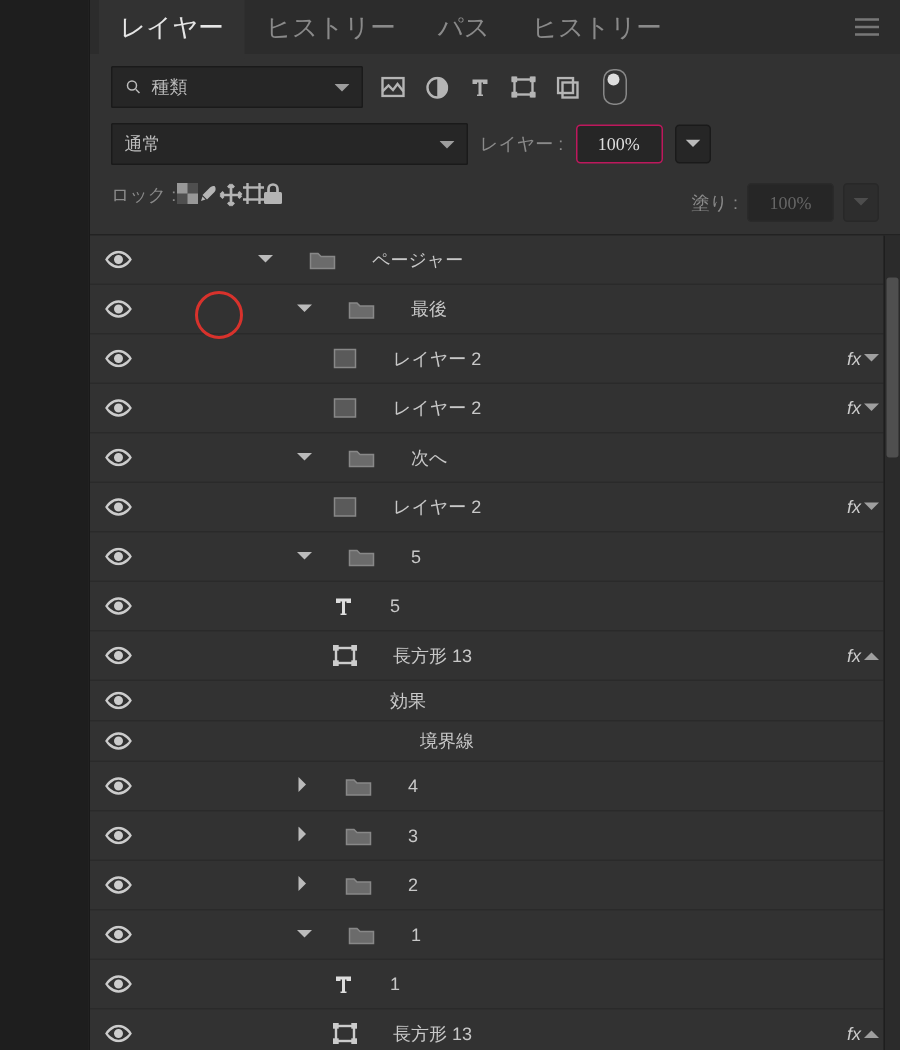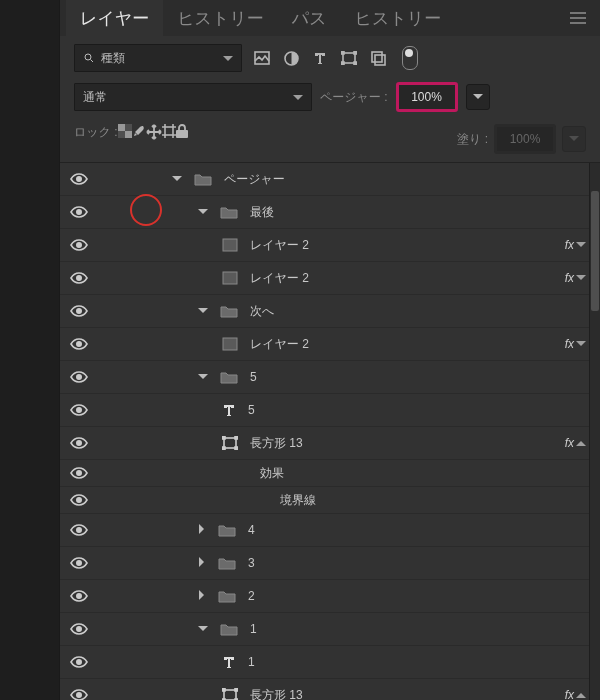--- a/index.html
+++ b/index.html
@@ -84,23 +84,24 @@
   
   .blendrow {
     display: flex;
     align-items: center;
     gap: 8px;
     padding: 4px 14px 6px;
   }
   .dropdown.wide { flex: 0 0 220px; }
   .label { color:#8a8a8a; }
   .num {
-    background:#262626; border:3px solid #be185d; border-radius:3px;
+    background:#262626; border:1px solid #be185d; border-radius:3px;
     height:24px; width:56px; display:flex; align-items:center; justify-content:center;
     color:#ddd;
+    font-family:Liberation Serif, serif;
   }
   .num.dim { color:#666; border-color:#2a2a2a;}
   .caretbox {
     width:22px; height:24px; border:1px solid #1a1a1a; background:#262626;
     border-radius:3px; display:flex; align-items:center; justify-content:center;
   }
   
   .lockrow { display:flex; align-items:flex-start; gap:0; padding:6px 14px 8px; border-bottom:1px solid #222;}
   .lockrow .right { margin-left:auto; display:flex; align-items:center; gap:6px;}
   
@@ -114,21 +115,21 @@
     background:#4f4f4f; border-radius:2px;
   }
   .row {
     display:flex; align-items:center; height:32px;
     border-bottom:1px solid #2a2a2a;
     padding-left:4px; padding-right:14px;
   }
   .vis {
     width:30px; display:flex; justify-content:center; cursor:pointer;
   }
-  .content { display:flex; align-items:center; gap:12px; flex:1; }
+  .content { display:flex; align-items:center; gap:24px; flex:1; }
   .name { color:#c8c8c8; }
   .fx { font-style: italic; color:#ccc; margin-right:2px; }
   .small-caret{opacity:.8;}
   .folder { display:inline-flex; }
   
   .ind0 .content{ padding-left: 78px; }
   .ind1 .content{ padding-left: 104px; }
   .ind2 .content{ padding-left: 128px; }
   .ind4 .content{ padding-left: 166px; }
   .ind5 .content{ padding-left: 186px; }
@@ -210,21 +211,21 @@
     </div>
   </div>
 
   <div class="blendrow">
     <div class="dropdown wide">
       <span>通常</span>
       <span class="arrow"><svg width="10" height="6" viewBox="0 0 10 6">
             <path d="M0 0l5 5 5-5" fill="#bbb"></path>
           </svg></span>
     </div>
-    <span class="label">ページャー :</span>
+    <span class="label">レイヤー :</span>
     <div class="num">100%</div>
     <div class="caretbox">
         <svg width="10" height="6" viewBox="0 0 10 6">
           <path d="M0 0l5 5 5-5" fill="#bbb"></path>
         </svg>
       </div>
   </div>
 
   <div class="lockrow">
     <span class="label">ロック :</span>

